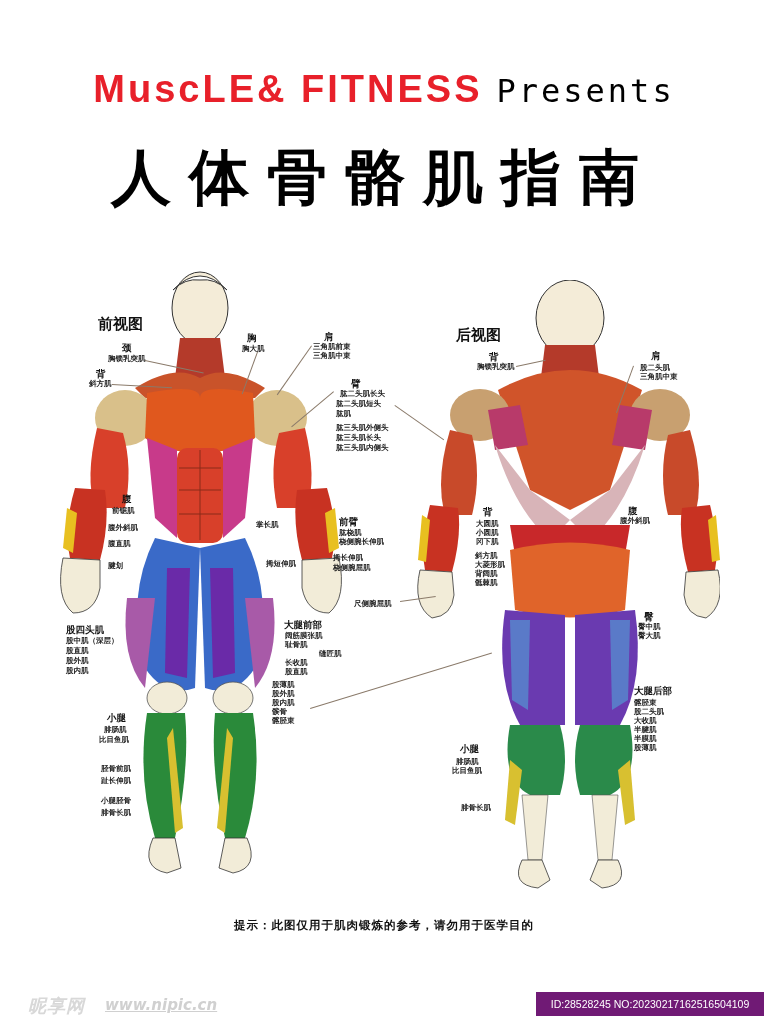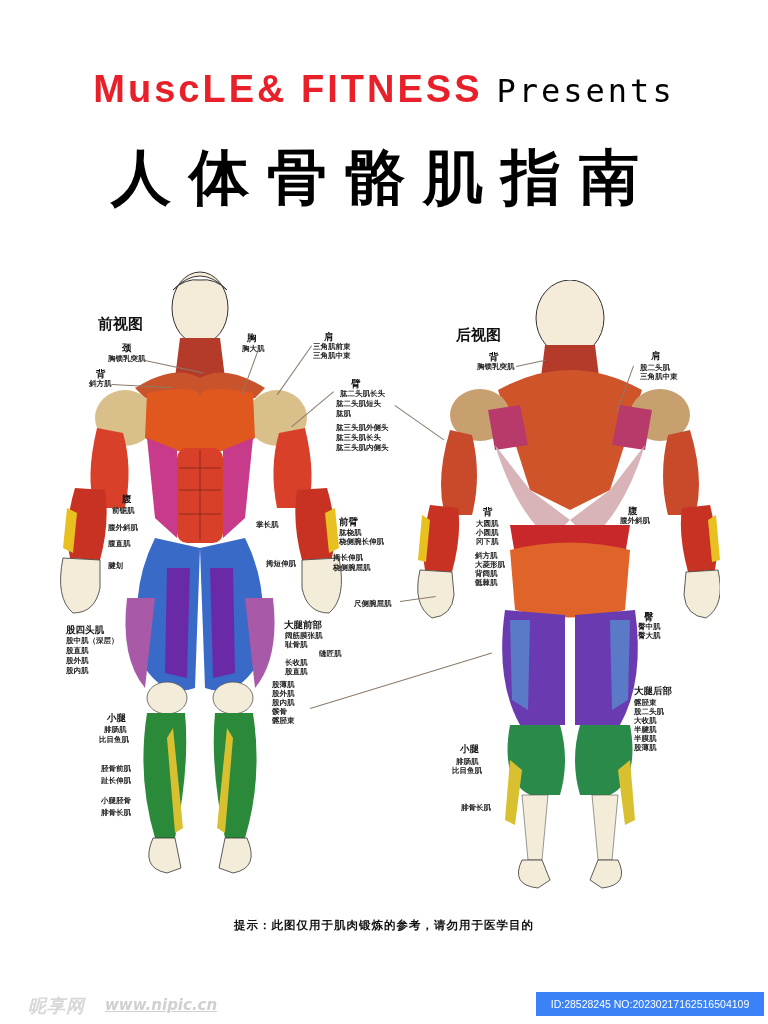--- a/index.html
+++ b/index.html
@@ -16,21 +16,21 @@
   .figure { position:absolute; }
   .lbl { position:absolute; font-size:7.5px; line-height:11px; color:#222; white-space:nowrap; font-weight:bold; }
   .lbl.head { font-size:9.5px; line-height:13px; font-weight:bold; color:#111; }
   .leader { position:absolute; height:1px; background:#8a7a6a; transform-origin:0 0; }
 
   .note { position:absolute; left:0; top:918px; width:768px; text-align:center; font-size:11.5px; font-weight:bold; letter-spacing:1px; color:#111; }
 
   .watermark-bar { position:absolute; left:0; top:986px; width:768px; height:38px; background:#ffffff; }
   .wm-logo { position:absolute; left:12px; top:994px; font-size:18px; color:#d8d8d8; font-weight:bold; font-style:italic; letter-spacing:1px;margin-left:16px; }
   .wm-url { position:absolute; left:105px; top:996px; font-size:15px; color:#d0d0d0; font-style:italic; font-weight:bold;text-decoration:underline; }
-  .wm-id { position:absolute; left:536px; top:992px; width:228px; height:24px; background:#3b82f6; color:#ffffff; font-size:10.5px; line-height:24px; text-align:center; font-family:"Liberation Sans", sans-serif; }
+  .wm-id { position:absolute; left:536px; top:992px; width:228px; height:24px; background:#701a75; color:#ffffff; font-size:10.5px; line-height:24px; text-align:center; font-family:"Liberation Sans", sans-serif; }
 </style>
 </head>
 <body>
 
 <div class="title-en">
   <span class="brand">MuscLE&amp; FITNESS</span><span class="presents">Presents</span>
 </div>
 <div class="title-cn">人体骨骼肌指南</div>
 
 <svg class="figure" style="left:55px;top:268px;" width="300" height="620" viewBox="0 0 300 620">

